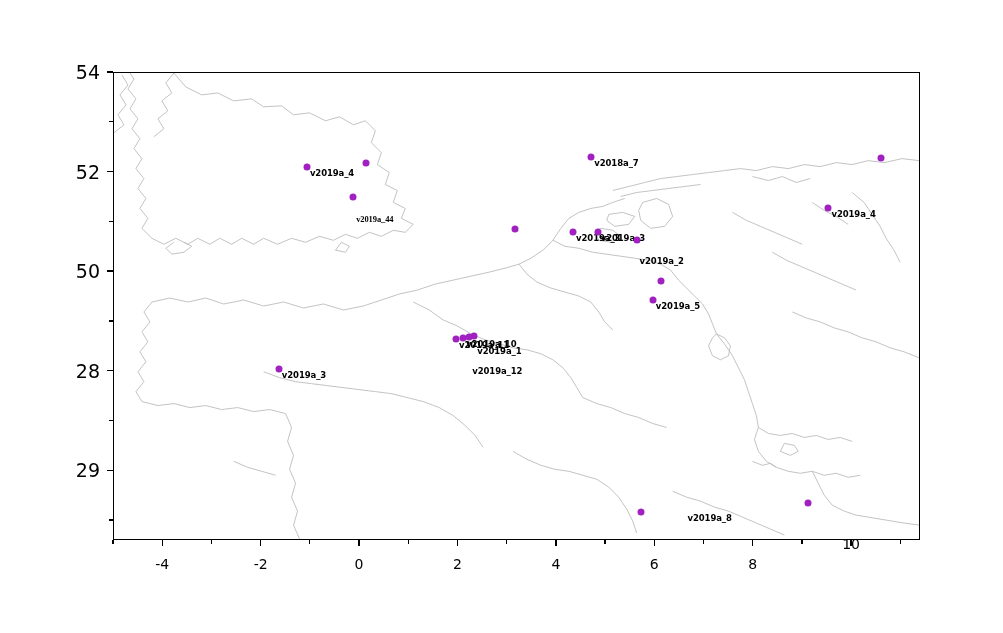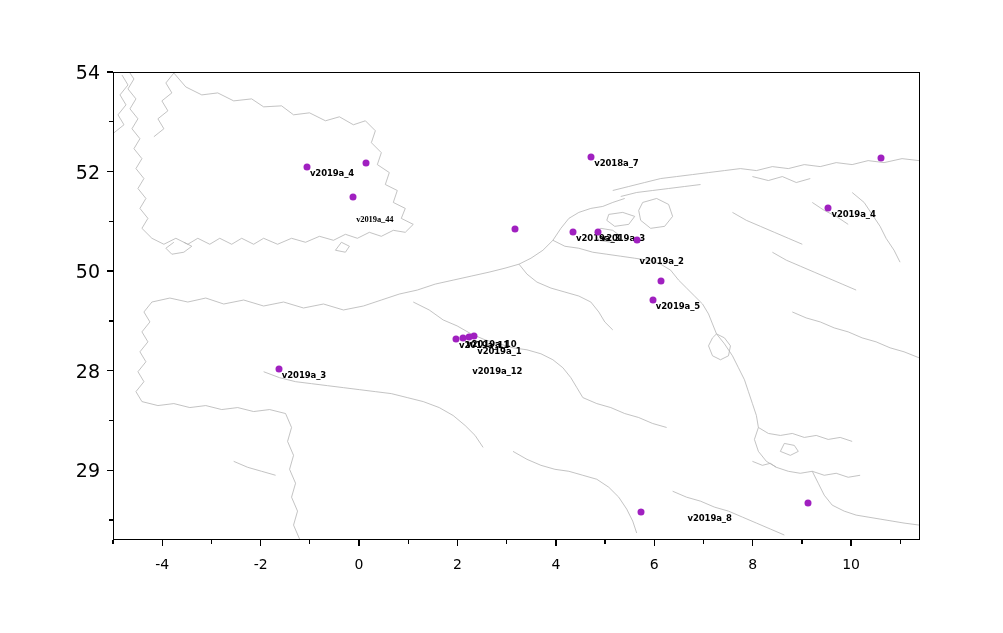--- a/index.html
+++ b/index.html
@@ -293,16 +293,16 @@
       <div class="tick-label-y" style="top: 271.149px; left: 62px; width: 38px;">50</div>
       <div class="tick-label-y" style="top: 171.574px; left: 62px; width: 38px;">52</div>
       <div class="tick-label-y" style="top: 72px; left: 62px; width: 38px;">54</div>
       <div class="tick-label-x" style="left: 162.207px; top: 556px;">-4</div>
       <div class="tick-label-x" style="left: 260.622px; top: 556px;">-2</div>
       <div class="tick-label-x" style="left: 359.037px; top: 556px;">0</div>
       <div class="tick-label-x" style="left: 457.451px; top: 556px;">2</div>
       <div class="tick-label-x" style="left: 555.866px; top: 556px;">4</div>
       <div class="tick-label-x" style="left: 654.28px; top: 556px;">6</div>
       <div class="tick-label-x" style="left: 752.695px; top: 556px;">8</div>
-      <div class="tick-label-x" style="left: 851.11px; top: 556px;">10</div>
+      <div class="tick-label-x" style="left: 851.11px; top: 536px;">10</div>
     </div>
 
 </div>
 
 </body></html>

